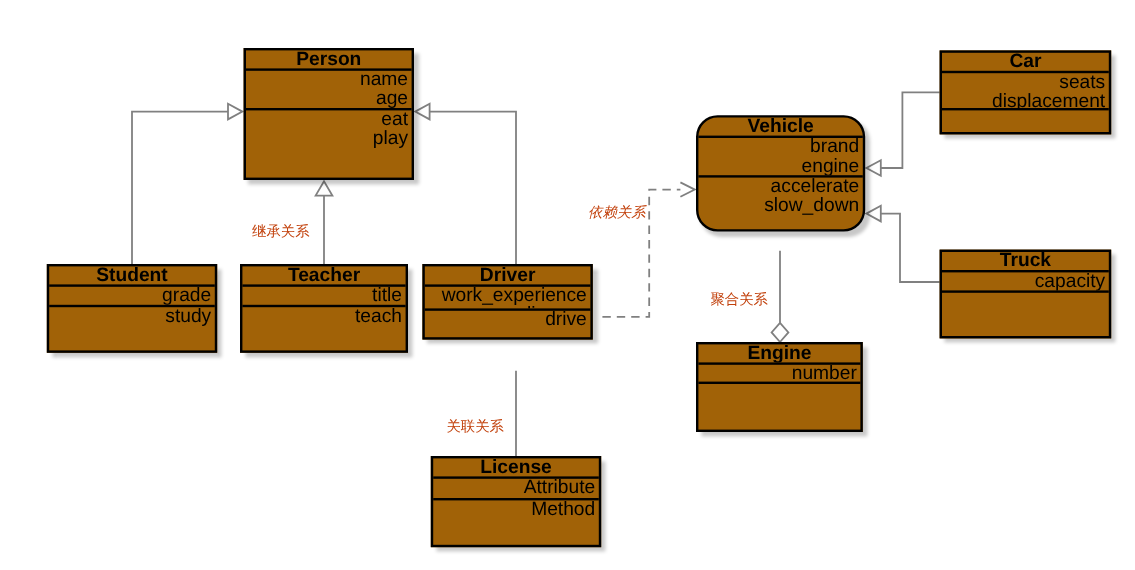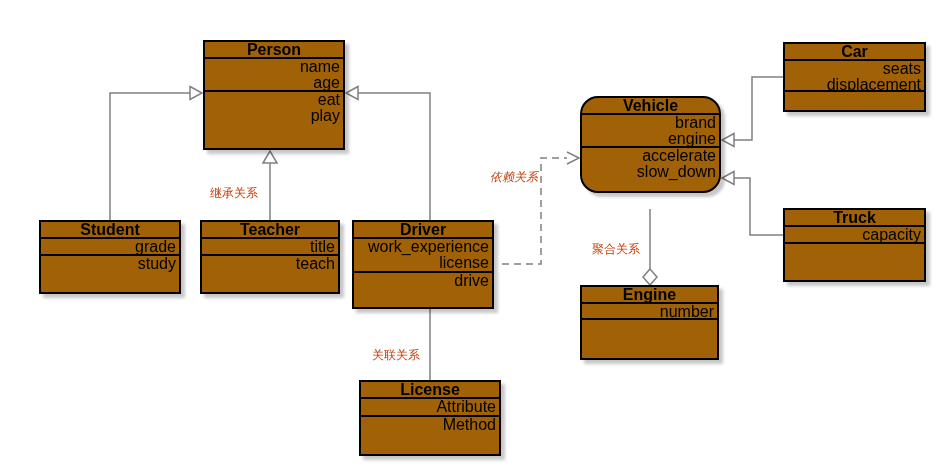--- a/index.html
+++ b/index.html
@@ -102,25 +102,25 @@
     <div class="cls-attrs" style="height:17px">
       <div>title</div>
     </div>
     <div class="cls-methods" style="height:36px">
       <div>teach</div>
     </div>
   </div>
 
   <div class="cls" style="left:352px;top:220px;width:142px;">
     <div class="cls-title">Driver</div>
-    <div class="cls-attrs" style="height:34px">
+    <div class="cls-attrs" style="height:20px">
       <div>work_experience</div>
       <div>license</div>
     </div>
-    <div class="cls-methods" style="height:34px">
+    <div class="cls-methods" style="height:22px">
       <div>drive</div>
     </div>
   </div>
 
   <div class="cls" style="left:359px;top:380px;width:142px;">
     <div class="cls-title">License</div>
     <div class="cls-attrs" style="height:18px">
       <div>Attribute</div>
     </div>
     <div class="cls-methods" style="height:37px">

